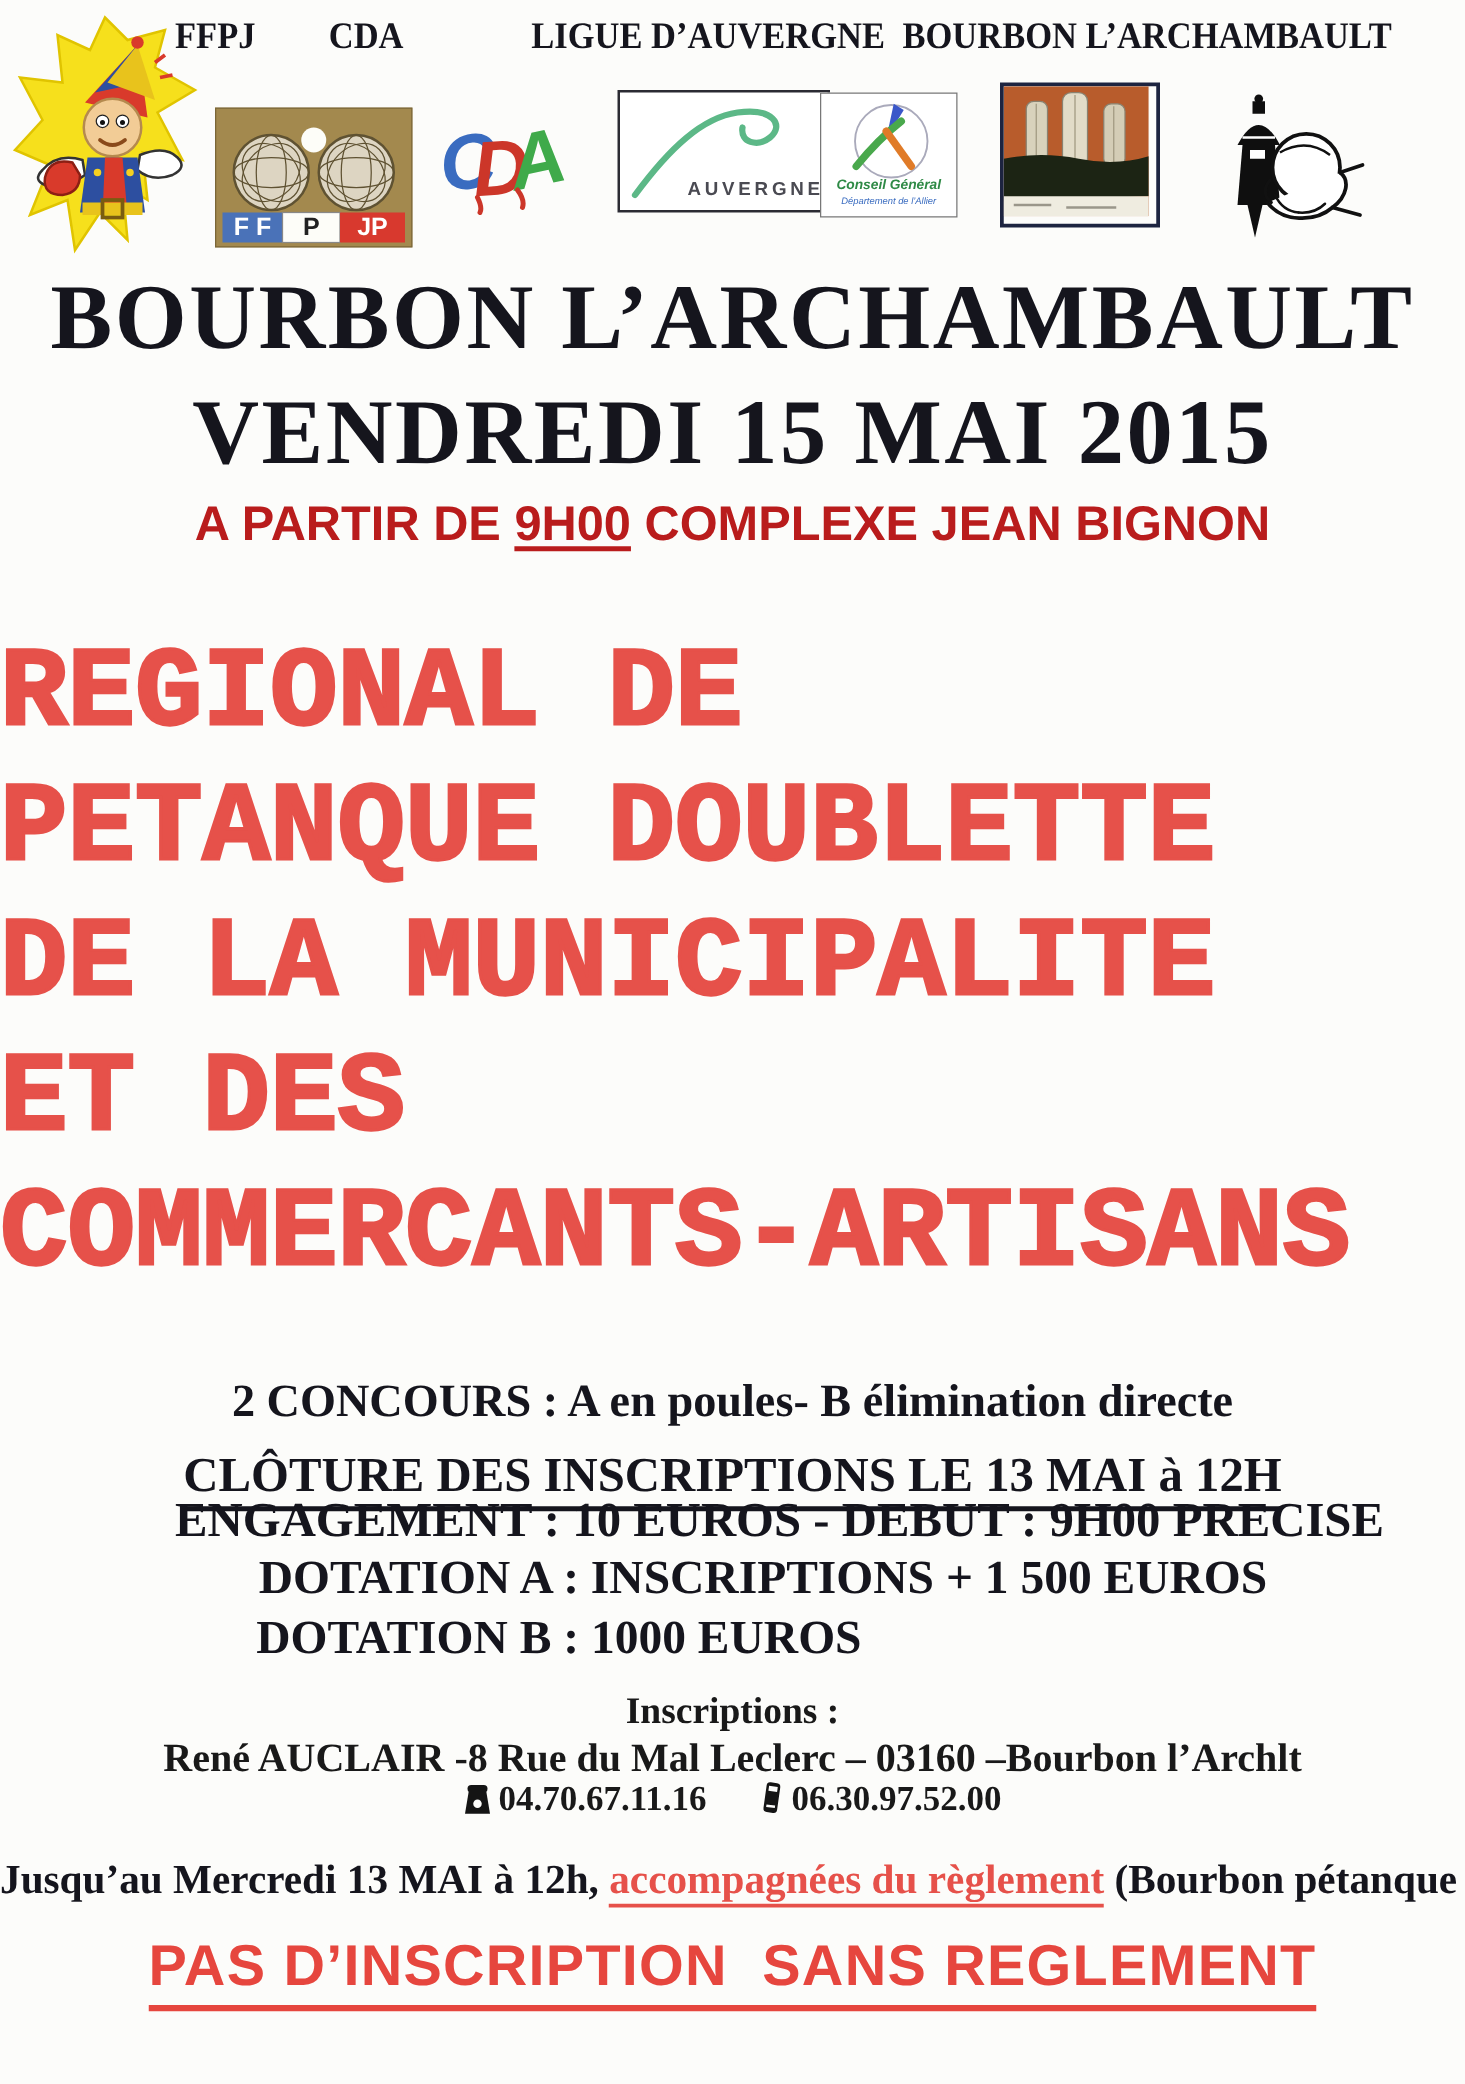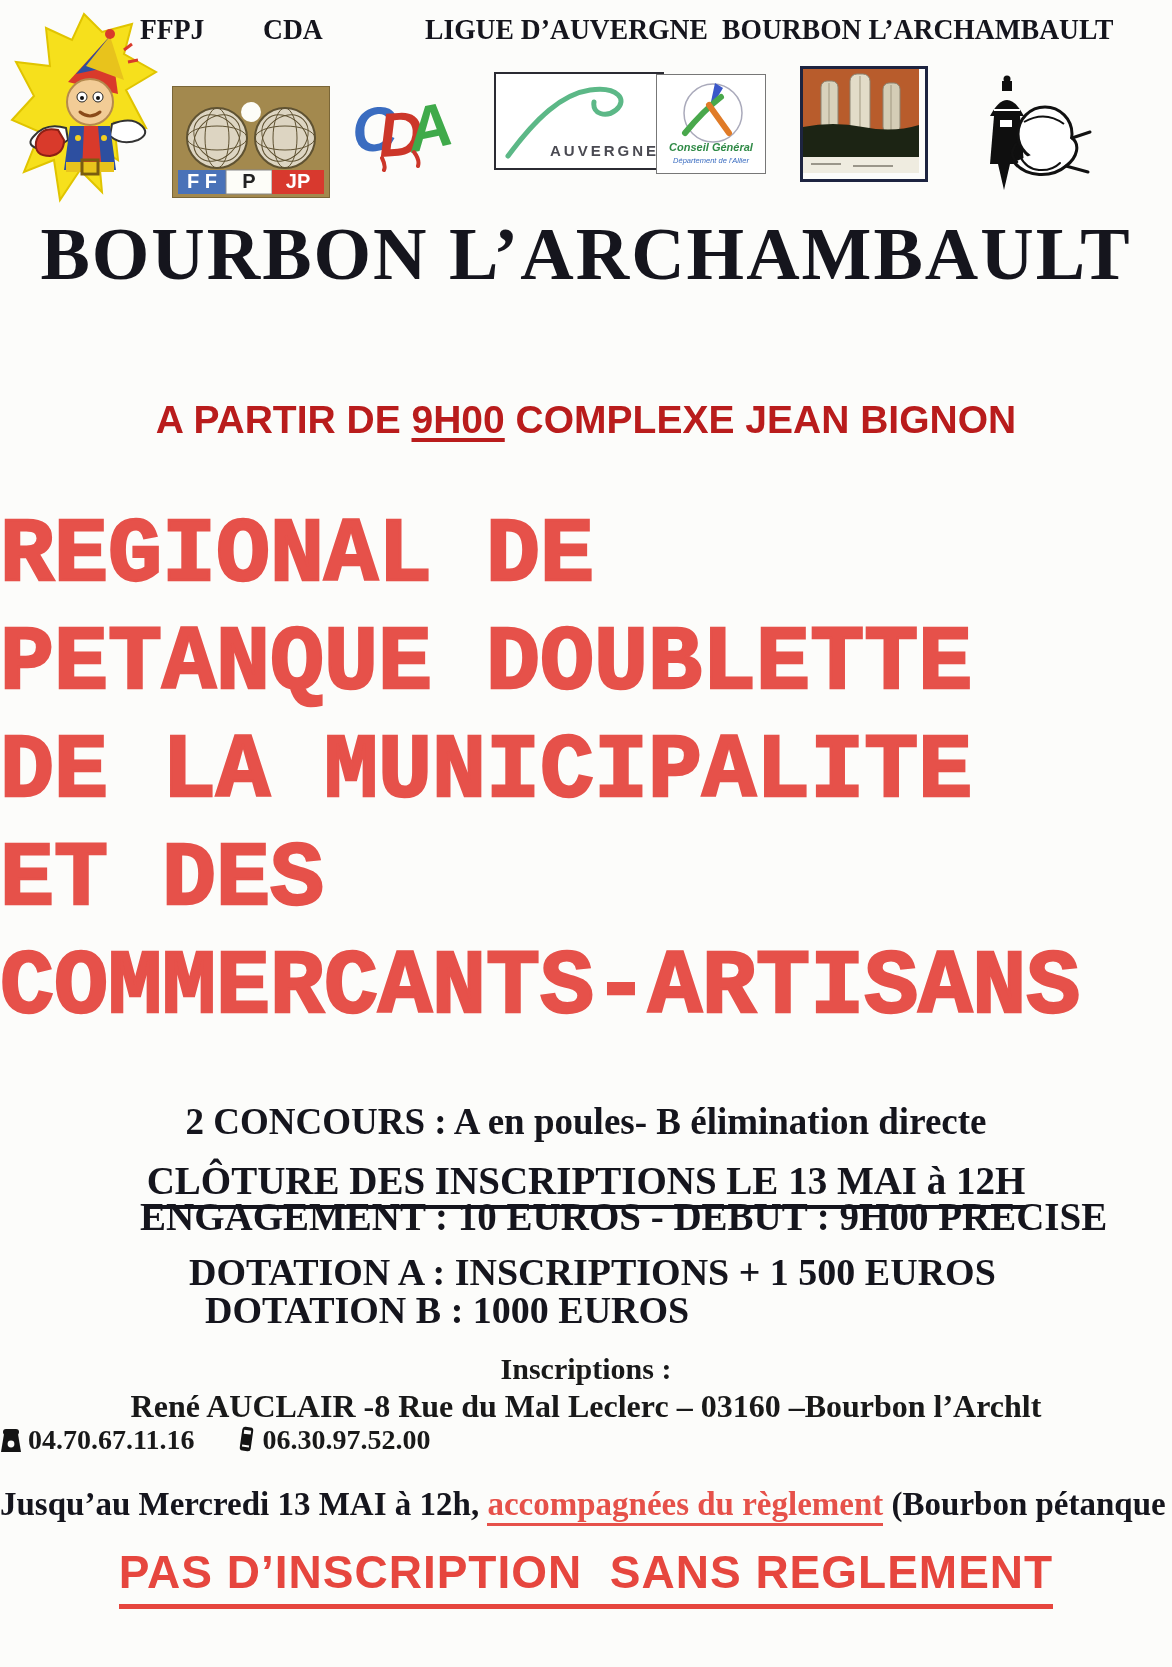--- a/index.html
+++ b/index.html
@@ -48,27 +48,27 @@
   }
   
   .dline{
     position:absolute;left:0;width:100%;text-align:center;
     font-weight:bold;color:#15151d;white-space:nowrap;
   }
   .d-concours{top:1100px;font-size:37px;}
   .d-cloture{top:1144px;font-size:39px;margin-top:14px;}
   .d-cloture span{border-bottom:4px solid #15151d;padding-bottom:2px;display:inline-block;}
   .d-engagement{top:1194px;font-size:39px;text-align:left;left:140px;width:auto;}
-  .d-dota{top:1240px;font-size:38px;text-align:left;left:189px;width:auto;margin-top:10px;}
+  .d-dota{top:1240px;font-size:38px;text-align:left;left:207px;width:auto;}
   .d-dotb{top:1288px;font-size:38px;text-align:left;left:205px;width:auto;}
   
   .i-head{position:absolute;top:1352px;left:0;width:100%;text-align:center;font-weight:bold;font-size:30px;}
   .i-addr{position:absolute;top:1388px;left:0;width:100%;text-align:center;font-weight:bold;font-size:32px;white-space:nowrap;}
   .i-phones{
-    position:absolute;top:1424px;left:0;width:100%;
+    position:absolute;top:1424px;left:0;width:100%;text-align:center;
     font-weight:bold;font-size:28px;white-space:nowrap;
   }
   .i-phones .gap{display:inline-block;width:42px;}
   .phone-ic{display:inline-block;vertical-align:-4px;margin-right:6px;}
   
   .notice{
     position:absolute;top:1486px;left:0;width:100%;text-align:center;
     font-weight:bold;font-size:33px;white-space:nowrap;color:#15151d;
   }
   .notice .red-u{
@@ -228,20 +228,21 @@
         <path d="M93,98 Q106,99 114,91" fill="none" stroke-width="2"></path>
         <path d="M70,72 Q62,82 71,90" fill="none" stroke-width="2.5"></path>
         <path d="M120,94 L142,100" fill="none"></path>
         <path d="M126,66 L144,60" fill="none"></path>
       </g>
     </svg>
   </div>
 
   <div class="title">
     <div>BOURBON L’ARCHAMBAULT</div>
+    <div>VENDREDI 15 MAI 2015</div>
   </div>
 
   <div class="subtitle"><span>A PARTIR DE </span><span class="u">9H00</span><span> COMPLEXE JEAN BIGNON</span></div>
 
   <div class="event">
     <div>REGIONAL DE</div>
     <div>PETANQUE DOUBLETTE</div>
     <div>DE LA MUNICIPALITE</div>
     <div>ET DES</div>
     <div>COMMERCANTS-ARTISANS</div>

